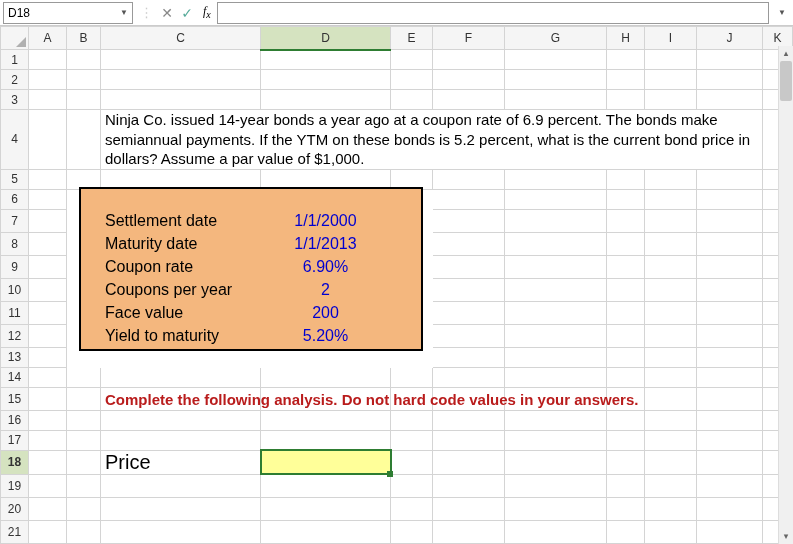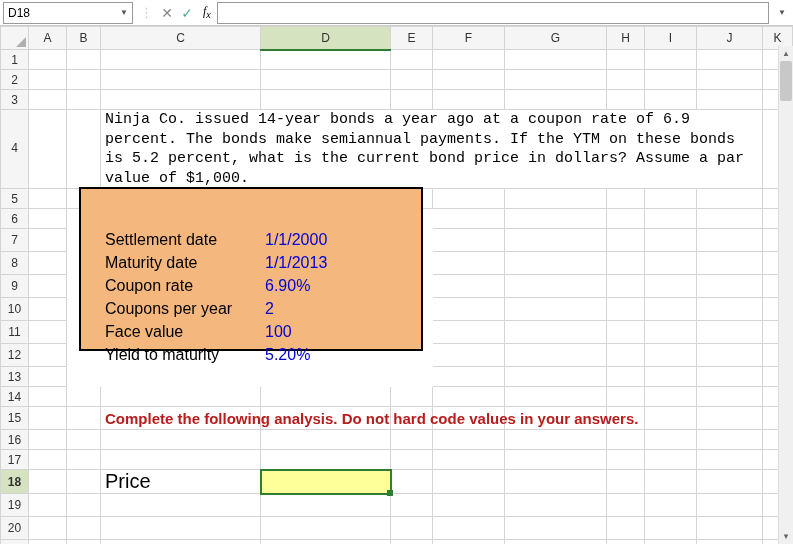--- a/index.html
+++ b/index.html
@@ -44,29 +44,29 @@
   .col-J { width: 66px; }
   .col-K { width: 30px; }
   
   .problem-text { font-size: 15px; line-height: 1.3; white-space: normal; }
   .overflow { overflow: visible; white-space: nowrap; }
   .overflow > .ov-inner { position: absolute; left: 4px; top: 50%; transform: translateY(-50%); white-space: nowrap; }
   
   .orange-box-overlay { position: absolute; left: 79px; top: 161px; width: 344px; height: 164px; background: #f4b77e; border: 2px solid #000; z-index: 1; pointer-events: none; }
   .orange-cell { position: relative; z-index: 2; background: transparent !important; border-color: transparent !important; }
   .orange-text { font-size: 16px; }
-  .blue-val { color: #0000d0; text-align: left; font-size: 16px; }
+  .blue-val { color: #0000d0; text-align: center; font-size: 16px; }
   
   .red-bold { color: #b91c1c; font-weight: bold; font-size: 15px; }
   
   .yellow-cell { background: #ffff99; }
   .active-cell { outline: 2px solid #2e7d32; outline-offset: -1px; }
   .active-cell::after { content: ''; position: absolute; right: -3px; bottom: -3px; width: 6px; height: 6px; background: #2e7d32; z-index: 5; }
   
-  tr.tall td, tr.tall th { height: 58px; vertical-align: middle; font-family: Liberation Mono, monospace; }
+  tr.tall td, tr.tall th { height: 58px; vertical-align: middle; }
   tr.short td, tr.short th { height: 20px; }
 </style>
 </head>
 <body>
 
 <div class="formula-bar">
   <div class="name-box">
     <span class="name-box-text">D18</span>
     <span class="name-box-arrow">▼</span>
   </div>
@@ -243,21 +243,21 @@
             <td></td>
             <td></td>
             <td></td>
             <td></td>
       </tr>
       <tr>
         <th class="rh">11</th>
         <td></td>
             <td class="orange-cell"></td>
         <td class="orange-cell orange-text">Face value</td>
-        <td class="orange-cell blue-val">100</td>
+        <td class="orange-cell blue-val">200</td>
         <td class="orange-cell"></td>
             <td></td>
             <td></td>
             <td></td>
             <td></td>
             <td></td>
             <td></td>
       </tr>
       <tr>
         <th class="rh">12</th>

